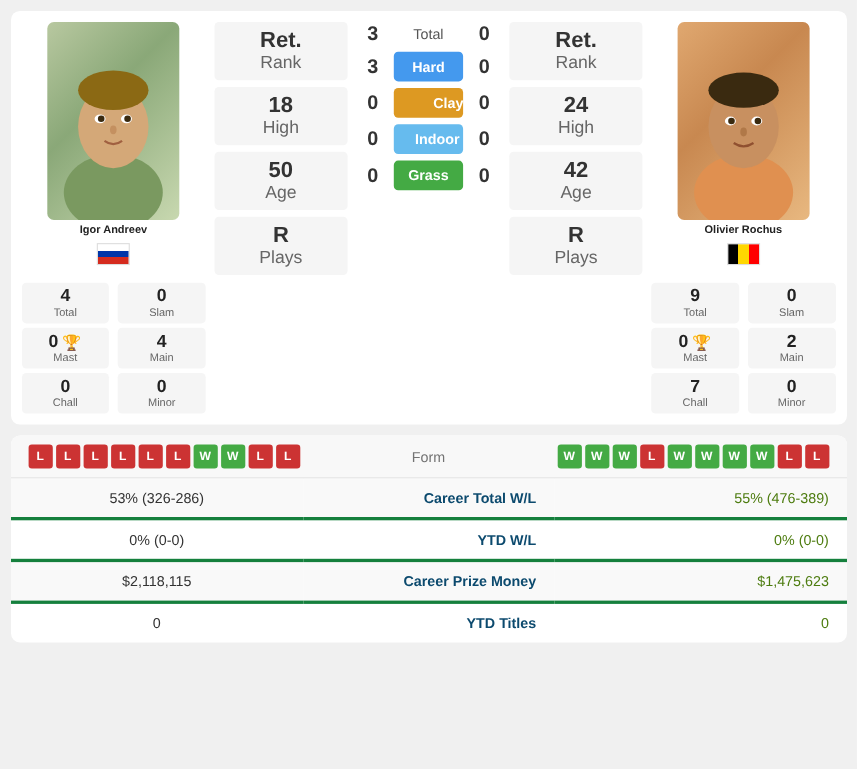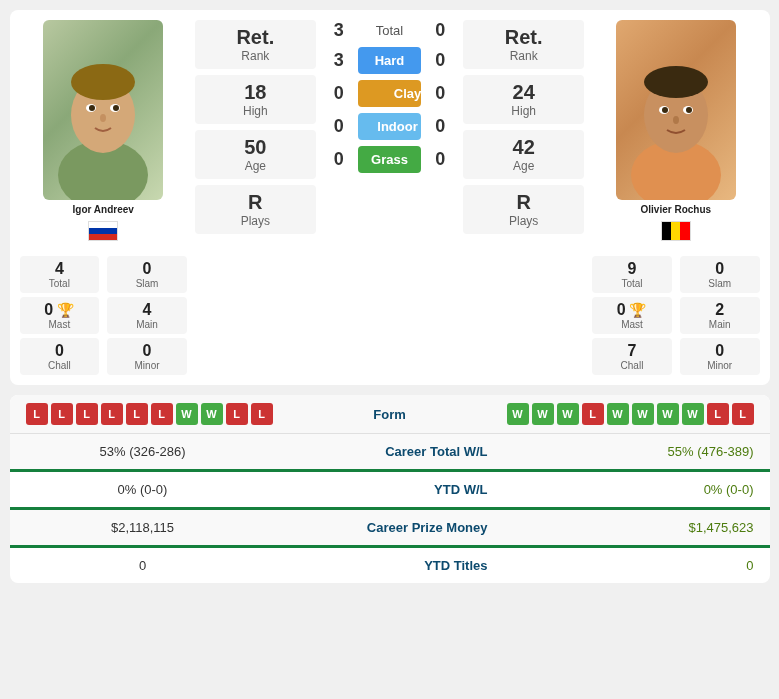--- a/index.html
+++ b/index.html
@@ -167,21 +167,21 @@
       text-align: center;
     }
 
     .center-stat-value {
       font-size: 20px;
       font-weight: bold;
       color: #333;
     }
 
     .center-stat-label {
-      font-size: 12px;
+      font-size: 16px;
       color: #666;
     }
 
     
     .bottom-section {
       background: #fff;
       border-radius: 8px;
       width: 760px;
       overflow: hidden;
     }
@@ -196,22 +196,22 @@
     }
 
     .form-badges {
       display: flex;
       gap: 3px;
       flex: 1;
     }
 
     .form-label {
       font-size: 13px;
-      font-weight: bold;
-      color: #0c4a6e;
+      font-weight: normal;
+      color: #737373;
       width: 120px;
       text-align: center;
     }
 
     .badge {
       width: 22px;
       height: 22px;
       border-radius: 3px;
       display: flex;
       align-items: center;

